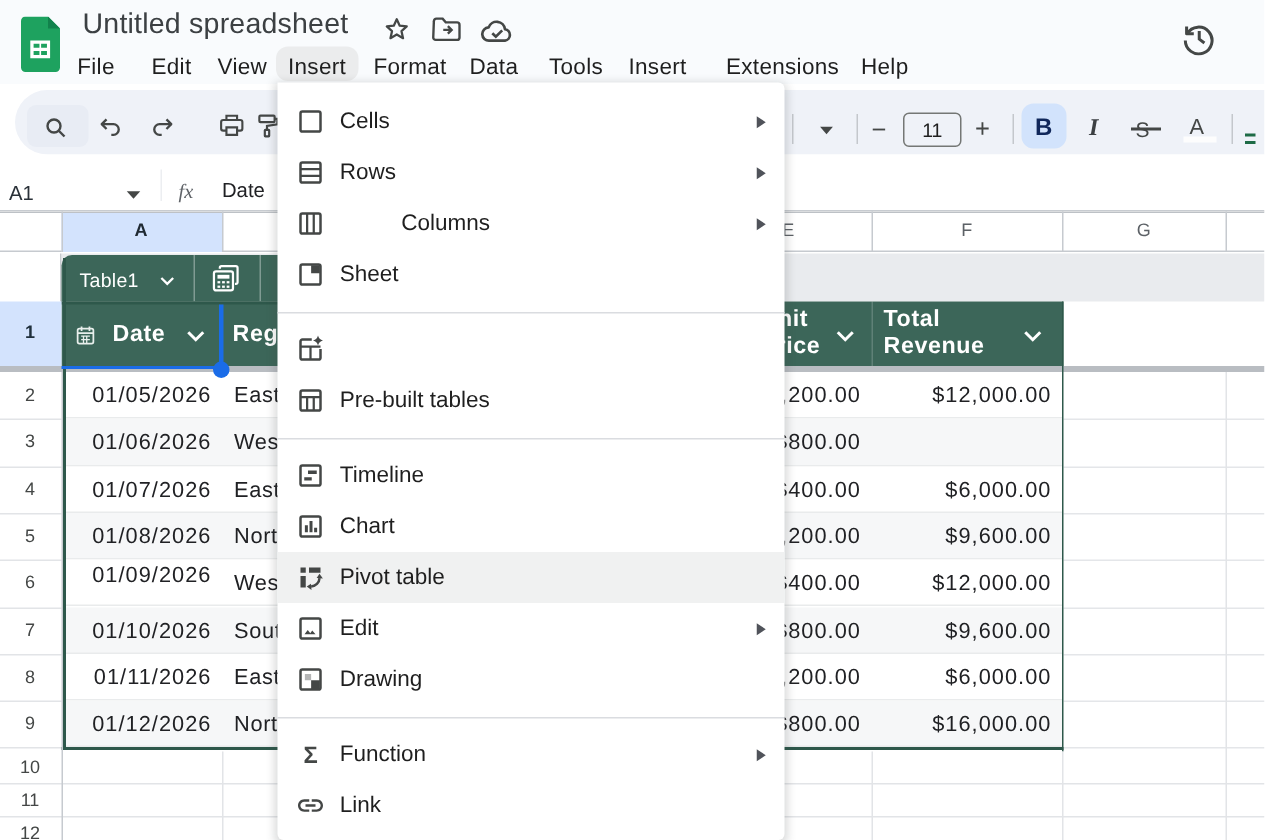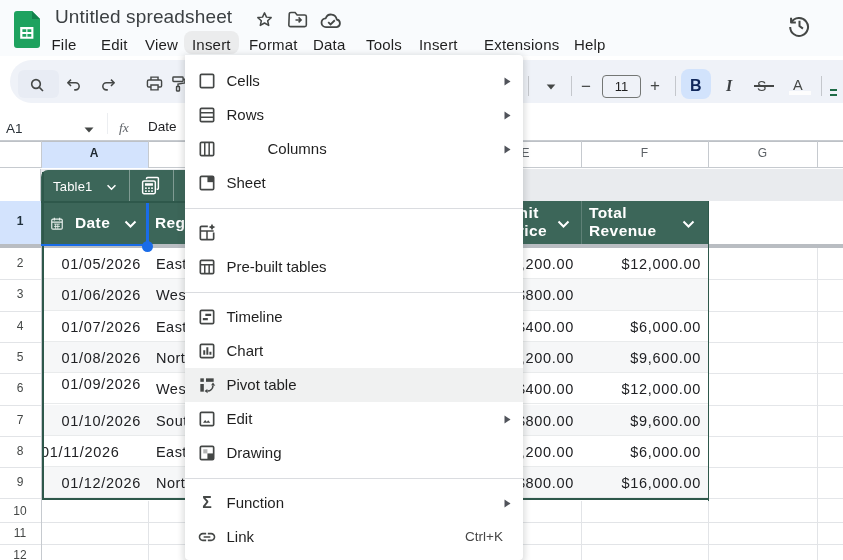--- a/index.html
+++ b/index.html
@@ -232,21 +232,21 @@
     <div class="abs" style="left:0;top:412.5px;width:40px;font-size:12px;color:#444746;text-align:center;">7</div>
     <div class="abs" style="left:0;top:435.8px;width:41px;height:1px;background:#e2e4e7;"></div>
     <div class="abs" style="left:41px;top:412.5px;width:100px;text-align:right;font-size:14.5px;color:#202124;letter-spacing:0.7px;">01/10/2026</div>
     <div class="abs" style="left:156px;top:412.5px;font-size:14.5px;color:#202124;letter-spacing:0.45px;">South</div>
     <div class="abs" style="left:474px;top:412.5px;width:100px;text-align:right;font-size:14.5px;color:#202124;letter-spacing:0.7px;">$800.00</div>
     <div class="abs" style="left:571px;top:412.5px;width:130px;text-align:right;font-size:14.5px;color:#202124;letter-spacing:0.7px;">$9,600.00</div>
     <div class="abs" style="left:709px;top:435.8px;width:134px;height:1px;background:#e4e6e9;"></div>
     <div class="abs" style="left:42px;top:435.8px;width:665.5px;height:31.3px;background:#ffffff;border-bottom:1px solid #e9ebec;"></div>
     <div class="abs" style="left:0;top:443.8px;width:40px;font-size:12px;color:#444746;text-align:center;">8</div>
     <div class="abs" style="left:0;top:467.1px;width:41px;height:1px;background:#e2e4e7;"></div>
-    <div class="abs" style="left:41px;top:443.8px;width:100px;font-size:14.5px;color:#202124;letter-spacing:0.7px;">01/11/2026</div>
+    <div class="abs" style="left:41px;top:443.8px;width:100px;text-align:right;font-size:14.5px;color:#202124;letter-spacing:0.7px;">01/11/2026</div>
     <div class="abs" style="left:156px;top:443.8px;font-size:14.5px;color:#202124;letter-spacing:0.45px;">East</div>
     <div class="abs" style="left:474px;top:443.8px;width:100px;text-align:right;font-size:14.5px;color:#202124;letter-spacing:0.7px;">$1,200.00</div>
     <div class="abs" style="left:571px;top:443.8px;width:130px;text-align:right;font-size:14.5px;color:#202124;letter-spacing:0.7px;">$6,000.00</div>
     <div class="abs" style="left:709px;top:467.1px;width:134px;height:1px;background:#e4e6e9;"></div>
     <div class="abs" style="left:42px;top:467.1px;width:665.5px;height:31.3px;background:#f6f7f8;border-bottom:1px solid #e9ebec;"></div>
     <div class="abs" style="left:0;top:475.1px;width:40px;font-size:12px;color:#444746;text-align:center;">9</div>
     <div class="abs" style="left:0;top:498.40000000000003px;width:41px;height:1px;background:#e2e4e7;"></div>
     <div class="abs" style="left:41px;top:475.1px;width:100px;text-align:right;font-size:14.5px;color:#202124;letter-spacing:0.7px;">01/12/2026</div>
     <div class="abs" style="left:156px;top:475.1px;font-size:14.5px;color:#202124;letter-spacing:0.45px;">North</div>
     <div class="abs" style="left:474px;top:475.1px;width:100px;text-align:right;font-size:14.5px;color:#202124;letter-spacing:0.7px;">$800.00</div>
@@ -350,14 +350,13 @@
       <text x="12" y="18.5" text-anchor="middle" font-family="Liberation Sans" font-size="19" font-weight="bold" fill="#444746">Σ</text>
     </svg>
     <div class="abs" style="left:41.5px;top:439px;font-size:15px;color:#1f1f1f;">Function</div>
     <svg class="abs" style="left:319px;top:444px;" width="7" height="9" viewBox="0 0 7 9">
       <path d="M0.5 0.5 L6.5 4.5 L0.5 8.5 z" fill="#50535a"></path>
     </svg>
     <svg class="abs" style="left:12px;top:472px;" width="20" height="20" viewBox="0 0 24 24">
       <path d="M3.9 12c0-1.71 1.39-3.1 3.1-3.1h4V7H7c-2.76 0-5 2.24-5 5s2.24 5 5 5h4v-1.9H7c-1.71 0-3.1-1.39-3.1-3.1zM8 13h8v-2H8v2zm9-6h-4v1.9h4c1.71 0 3.1 1.39 3.1 3.1s-1.39 3.1-3.1 3.1h-4V17h4c2.76 0 5-2.24 5-5s-2.24-5-5-5z" fill="#444746"></path>
     </svg>
     <div class="abs" style="left:41.5px;top:473px;font-size:15px;color:#1f1f1f;">Link</div>
-    <div class="abs" style="left:180px;top:474px;width:138px;text-align:right;font-size:13.5px;color:#474747;">Ctrl+K</div>
   </div>
 
 </body></html>

